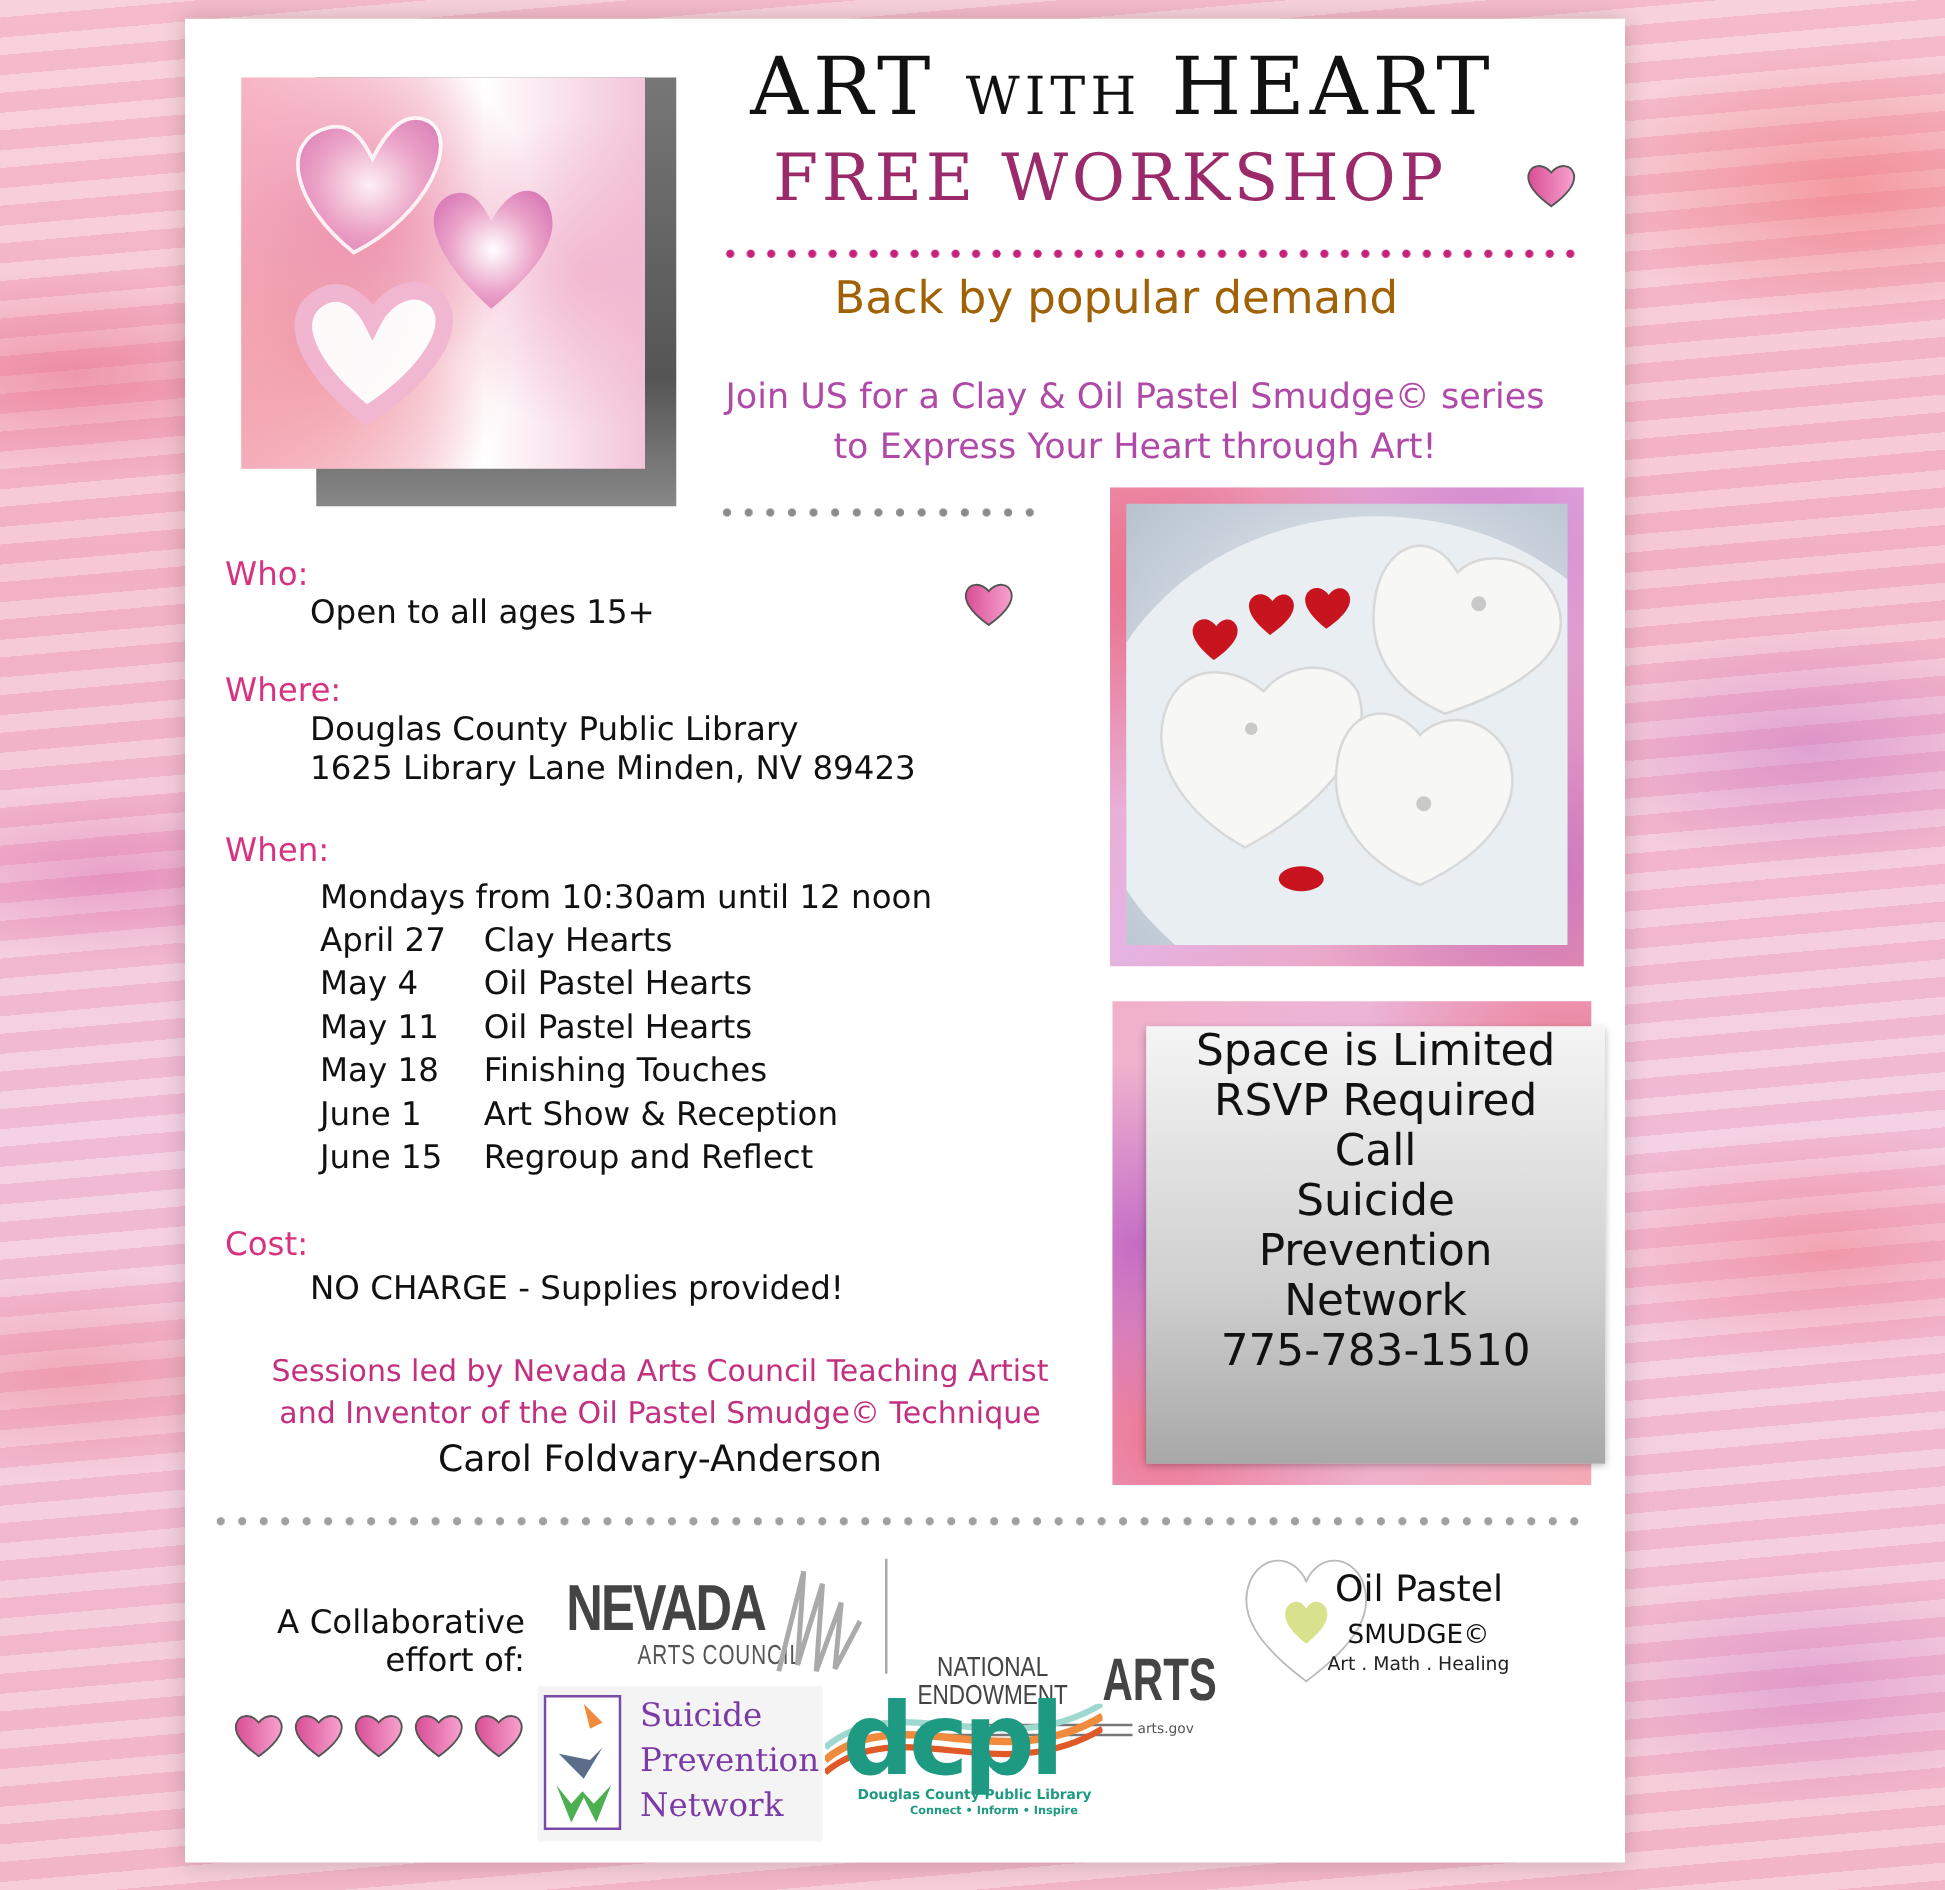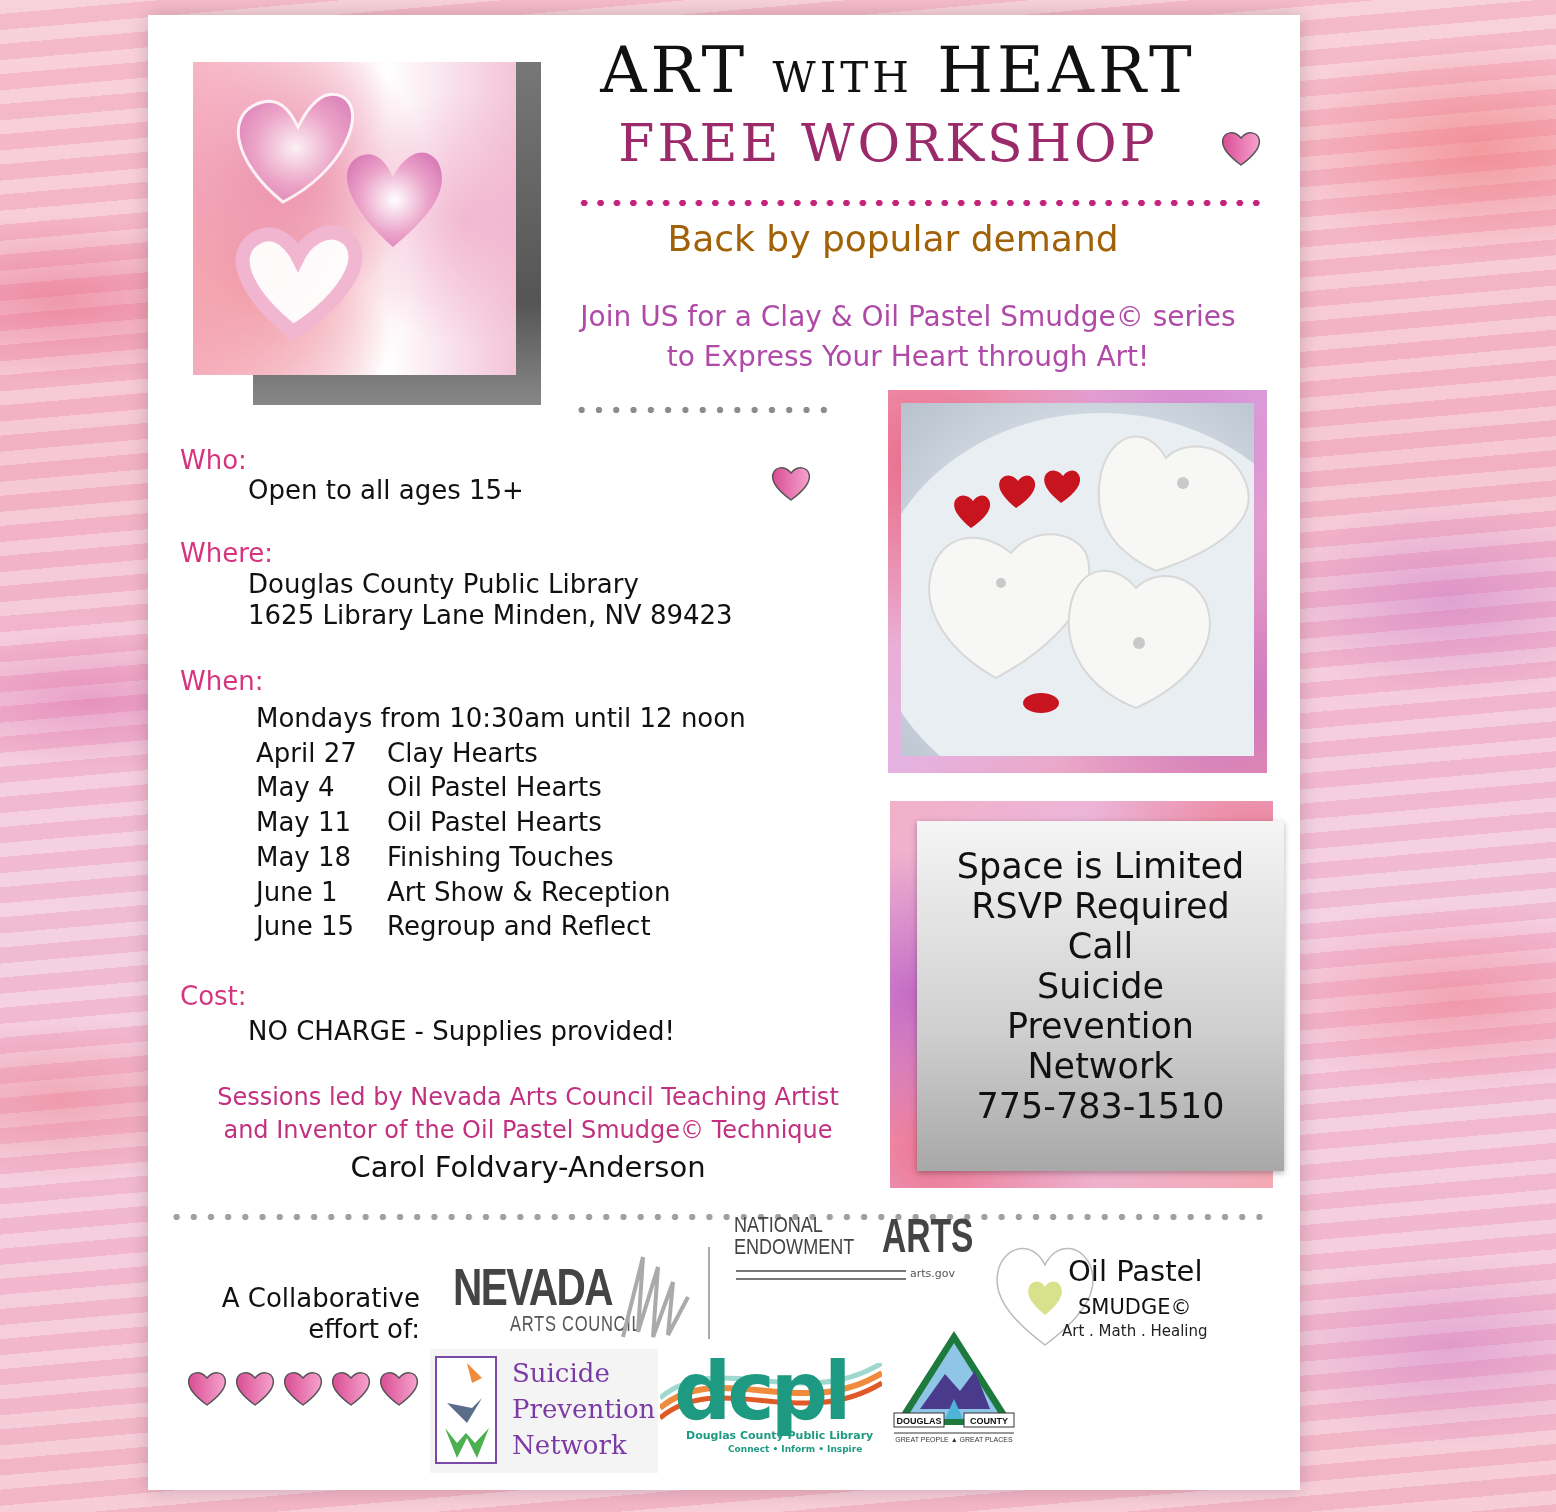--- a/index.html
+++ b/index.html
@@ -77,34 +77,34 @@
 
   
   .rsvp-frame { left:742px; top:786px; width:383px; height:387px;
     background:
       radial-gradient(circle at 5% 50%, rgba(180,80,190,.7), transparent 35%),
       radial-gradient(circle at 95% 15%, rgba(240,100,110,.7), transparent 35%),
       radial-gradient(circle at 10% 90%, rgba(240,90,110,.7), transparent 35%),
       linear-gradient(135deg,#f2b0c8,#e7b9e5 50%,#f5a9b4); }
   .rsvp { position:absolute; left:27px; top:20px; width:367px; height:350px;
     background:linear-gradient(180deg,#f5f5f5 0%,#cfcfcf 60%,#a8a8a8 100%);
-    box-shadow:0 2px 6px rgba(0,0,0,.3); text-align:center; font-size:35px; line-height:40px; color:#111; padding-top:25px; box-sizing:border-box; }
+    box-shadow:0 2px 6px rgba(0,0,0,.3); text-align:center; font-size:35px; line-height:40px; color:#111; box-sizing:border-box; }
 
   .dots-grey-long { left:20px; top:1198px; width:1100px; height:8px;
     background-image:radial-gradient(circle, #a0a0a0 3px, transparent 3.5px);
     background-size:17.2px 8px; background-repeat:repeat-x; }
 
   
   .collab { left:30px; top:1268px; width:242px; text-align:right; font-size:26px; line-height:31px; color:#111; }
   .hearts-row { left:38px; top:1355px; display:flex; gap:6px; }
   .logo-nac { left:305px; top:1232px; width:240px; height:100px; }
   .nac-big { font-family:"Liberation Sans", sans-serif; font-weight:bold; font-size:52px; color:#444; letter-spacing:-2px; transform:scaleX(.78); transform-origin:left; position:absolute; left:0; top:10px; }
   .nac-small { font-family:"Liberation Sans", sans-serif; font-size:22px; color:#555; transform:scaleX(.75); transform-origin:left; position:absolute; left:57px; top:64px; letter-spacing:1px; }
   .divider { left:560px; top:1232px; width:2px; height:92px; background:#aaa; }
-  .logo-nea { left:586px; top:1199px; width:230px; height:80px; }
+  .logo-nea { left:586px; top:1308px; width:230px; height:80px;text-align:center; }
   .nea-t { font-family:"Liberation Sans", sans-serif; font-size:22px; color:#444; line-height:22px; transform:scaleX(.82); transform-origin:left; position:absolute; left:0; top:0; }
   .nea-arts { font-family:"Liberation Sans", sans-serif; font-weight:bold; font-size:48px; color:#444; transform:scaleX(.7); transform-origin:left; position:absolute; left:148px; top:-6px; }
   .nea-gov { position:absolute; left:176px; top:53px; font-size:11px; color:#555; }
   .nea-line { position:absolute; left:2px; top:56px; width:170px; height:6px; border-top:2px solid #777; border-bottom:2px solid #777; }
   .logo-ops { left:842px; top:1210px; width:230px; height:130px; }
   .ops-1 { position:absolute; left:78px; top:29px; font-size:29px; color:#111; }
   .ops-2 { position:absolute; left:88px; top:70px; font-size:21px; color:#111; }
   .ops-3 { position:absolute; left:72px; top:97px; font-size:15px; color:#222; }
   .logo-spn { left:282px; top:1334px; width:228px; height:124px; background:#f4f4f4; }
   .spn-box { position:absolute; left:5px; top:7px; width:62px; height:108px; border:2px solid #7a4ba6; box-sizing:border-box; background:#fff; }
@@ -323,28 +323,14 @@
     <svg style="position:absolute;left:0;top:10px" width="222" height="70" viewBox="0 0 222 70">
         <path d="M0 45 C60 -5 140 60 222 10" stroke="#f08a3c" stroke-width="6" fill="none"></path>
         <path d="M0 55 C60 5 140 70 222 20" stroke="#e05a28" stroke-width="5" fill="none"></path>
         <path d="M0 35 C60 -15 140 50 222 0" stroke="#9fd8cf" stroke-width="5" fill="none"></path>
       </svg>
     <div class="dcpl-l">dcpl</div>
     <div class="dcpl-s1">Douglas County Public Library</div>
     <div class="dcpl-s2">Connect • Inform • Inspire</div>
   </div>
 
-  <div class="abs logo-dc">
-    <svg width="128" height="122" viewBox="0 0 128 122">
-      <polygon points="64,2 124,96 4,96" fill="#1e7a3c"></polygon>
-      <polygon points="64,14 112,90 16,90" fill="#8fc6e8"></polygon>
-      <polygon points="30,80 55,45 70,62 85,42 100,80" fill="#4a3a8c"></polygon>
-      <path d="M55 90 L64 70 L73 90" fill="#4fb3d9"></path>
-      <rect x="4" y="84" width="50" height="14" fill="#fff" stroke="#333"></rect>
-      <rect x="74" y="84" width="50" height="14" fill="#fff" stroke="#333"></rect>
-      <text x="29" y="95" font-size="9" font-weight="bold" text-anchor="middle" fill="#111" font-family="Liberation Sans, sans-serif">DOUGLAS</text>
-      <text x="99" y="95" font-size="9" font-weight="bold" text-anchor="middle" fill="#111" font-family="Liberation Sans, sans-serif">COUNTY</text>
-      <line x1="4" y1="104" x2="124" y2="104" stroke="#333"></line>
-      <text x="64" y="113" font-size="7" text-anchor="middle" fill="#333" font-family="Liberation Sans, sans-serif">GREAT PEOPLE ▲ GREAT PLACES</text>
-    </svg>
-  </div>
 
 </div>
 
 </body></html>

